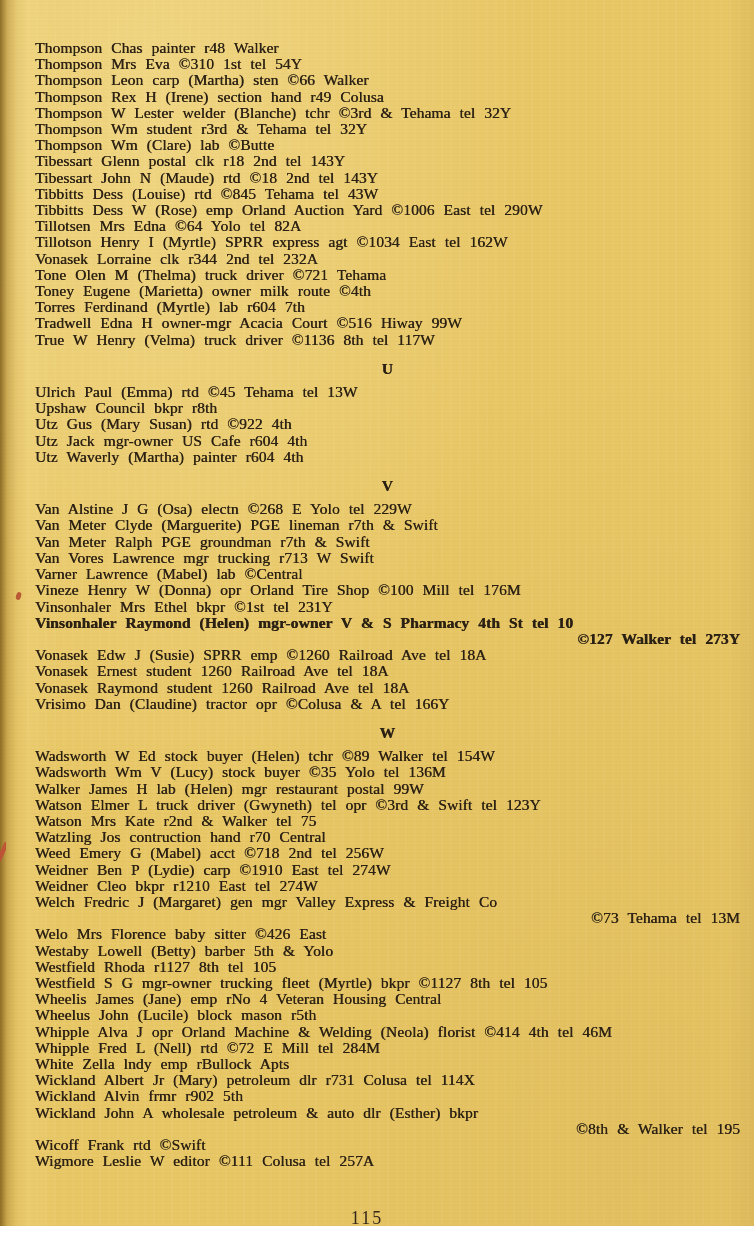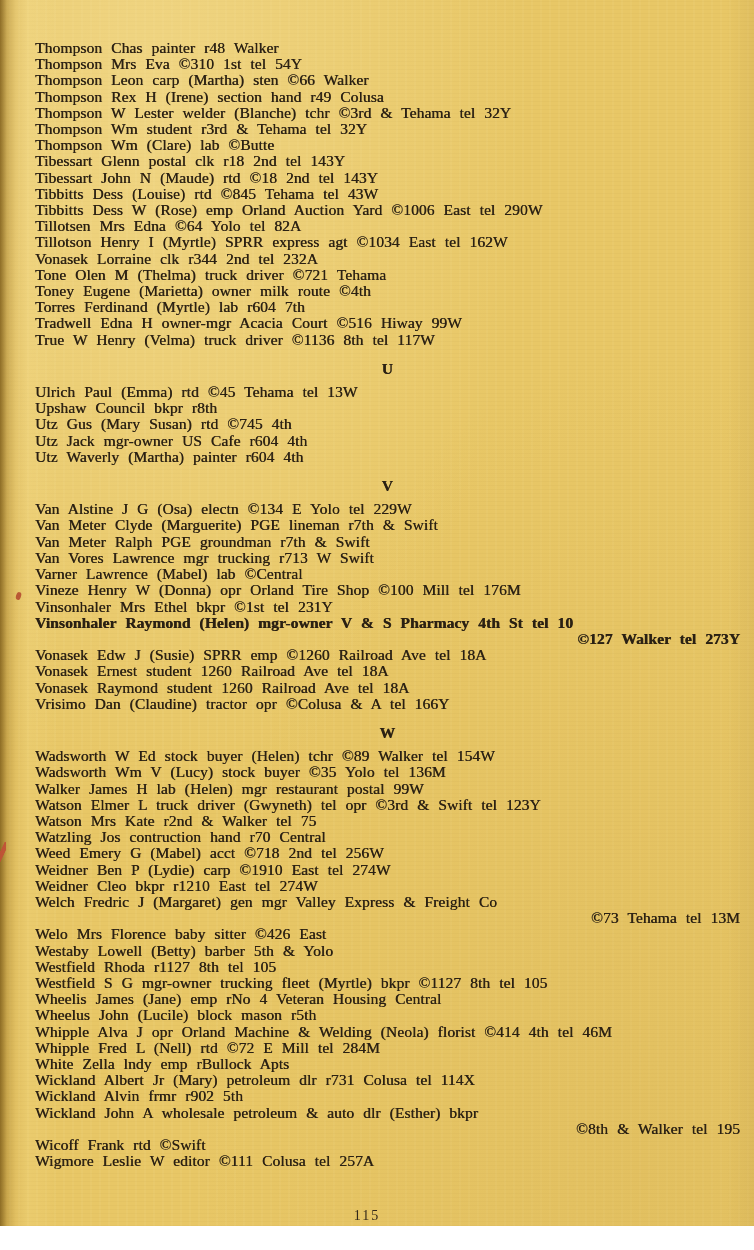--- a/index.html
+++ b/index.html
@@ -48,21 +48,21 @@
     margin-bottom: 7px;
   }
   .entry .line { white-space: nowrap; }
   .entry .cont { padding-left: 15px; text-align: right; }
   .entry.bold { font-weight: bold; text-shadow: 0.5px 0 rgba(42,32,19,0.9); }
   .page-number {
     position: absolute;
     left: 0; right: 20px; top: 1208px;
     text-align: center;
     color: #33281a;
-    font-size: 14px;
+    font-size: 18px;
     letter-spacing: 2px;
   }
   .pencil-mark { position: absolute; pointer-events: none; }
   .mark-vineze {
     left: 16px; top: 592px; width: 5px; height: 8px;
     background: #b2452c; border-radius: 50% 50% 40% 60%;
     transform: rotate(18deg); opacity: 0.85;
   }
   .mark-edge {
     left: -2px; top: 842px; width: 8px; height: 22px;
@@ -134,31 +134,31 @@
         <div class="line">True W Henry (Velma) truck driver ©1136 8th tel 117W</div>
       </div>
       <div class="section-header">U</div>
       <div class="entry">
         <div class="line">Ulrich Paul (Emma) rtd ©45 Tehama tel 13W</div>
       </div>
       <div class="entry">
         <div class="line">Upshaw Council bkpr r8th</div>
       </div>
       <div class="entry">
-        <div class="line">Utz Gus (Mary Susan) rtd ©745 4th</div>
+        <div class="line">Utz Gus (Mary Susan) rtd ©922 4th</div>
       </div>
       <div class="entry">
         <div class="line">Utz Jack mgr-owner US Cafe r604 4th</div>
       </div>
       <div class="entry">
         <div class="line">Utz Waverly (Martha) painter r604 4th</div>
       </div>
       <div class="section-header">V</div>
       <div class="entry">
-        <div class="line">Van Alstine J G (Osa) electn ©134 E Yolo tel 229W</div>
+        <div class="line">Van Alstine J G (Osa) electn ©268 E Yolo tel 229W</div>
       </div>
       <div class="entry">
         <div class="line">Van Meter Clyde (Marguerite) PGE lineman r7th &amp; Swift</div>
       </div>
       <div class="entry">
         <div class="line">Van Meter Ralph PGE groundman r7th &amp; Swift</div>
       </div>
       <div class="entry">
         <div class="line">Van Vores Lawrence mgr trucking r713 W Swift</div>
       </div>

